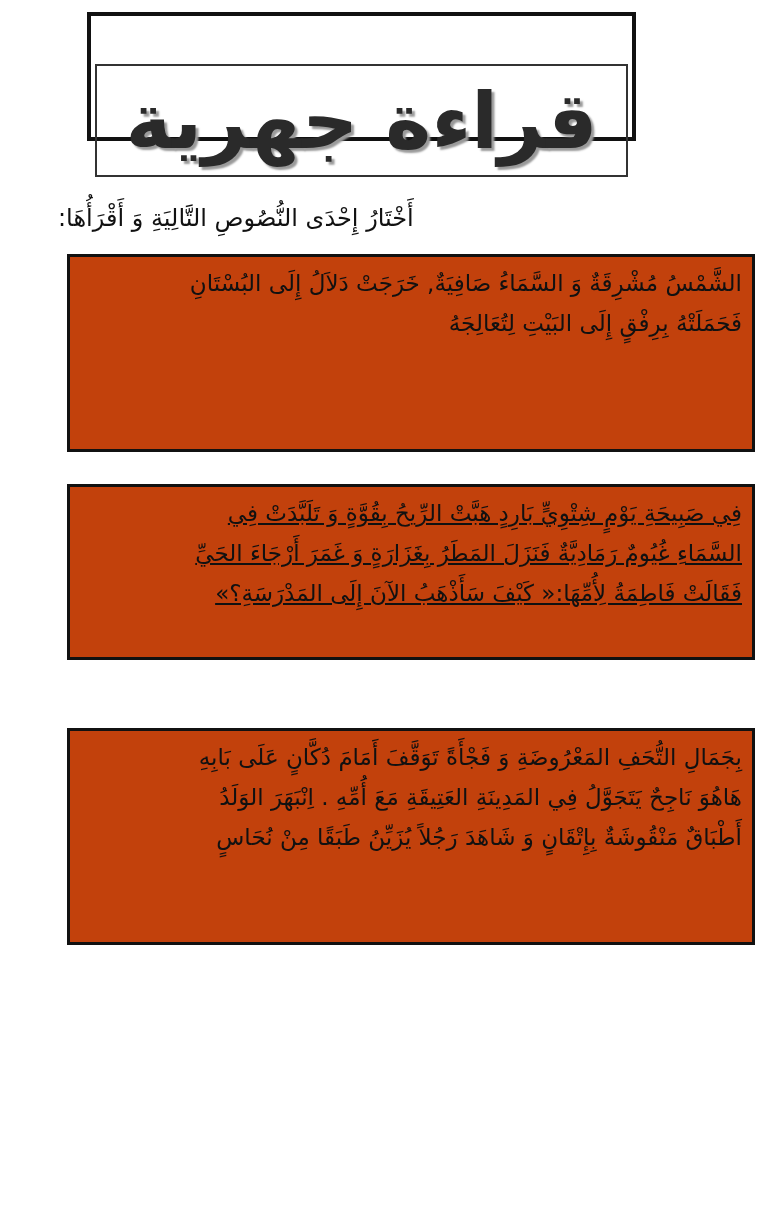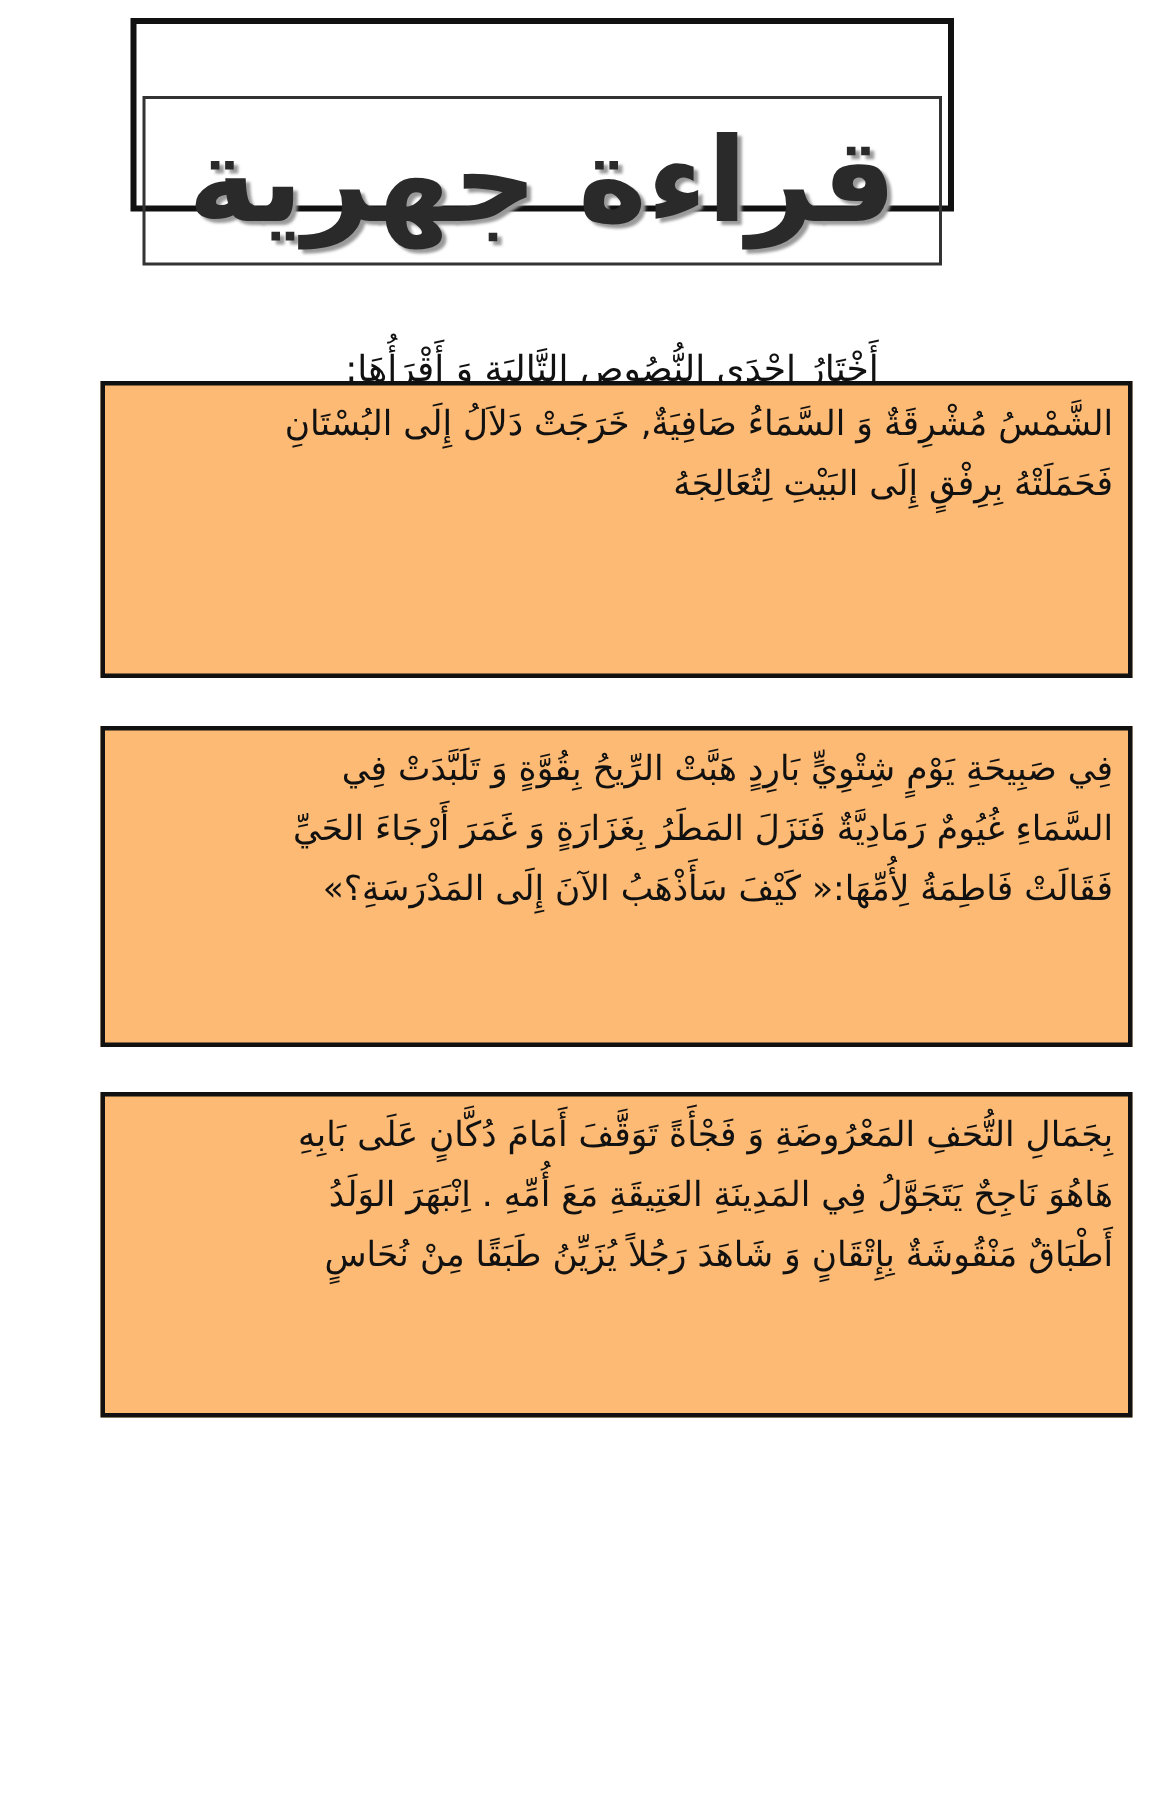--- a/index.html
+++ b/index.html
@@ -45,47 +45,46 @@
     letter-spacing: 10px;
     text-shadow: 3px 3px 2px #9a9a9a;
     direction: rtl;
   }
   .instruction {
     position: absolute;
     right: 20px;
     top: 198px;
     width: 700px;
     direction: rtl;
-    text-align: center;
+    text-align: left;
     font-family: "DejaVu Sans", sans-serif;
     font-size: 24px;
     line-height: 40px;
     color: #111111;
-    margin-top: 28px;
   }
   .text-box {
     position: absolute;
     left: 67px;
     width: 688px;
     box-sizing: border-box;
     border: 3px solid #111111;
-    background: #fdba74;
+    background: #c2410c;
     direction: rtl;
     text-align: right;
     padding: 6px 10px 0 10px;
   }
   .text-box p {
     margin: 0;
     font-family: "DejaVu Sans", sans-serif;
     font-size: 23px;
     line-height: 40px;
     color: #111111;
   }
   #box-1 { top: 254px; height: 198px; }
-  #box-2 { top: 484px; height: 214px; }
+  #box-2 { top: 484px; height: 176px; text-decoration: underline; }
   #box-3 { top: 728px; height: 217px; }
   #box-2 .line-3 { margin-top: 0; }
 </style>
 </head>
 <body>
 
 <div class="title-box">
   <div class="title-inner">
     <span class="title-text">قراءة جهرية</span>
   </div>

